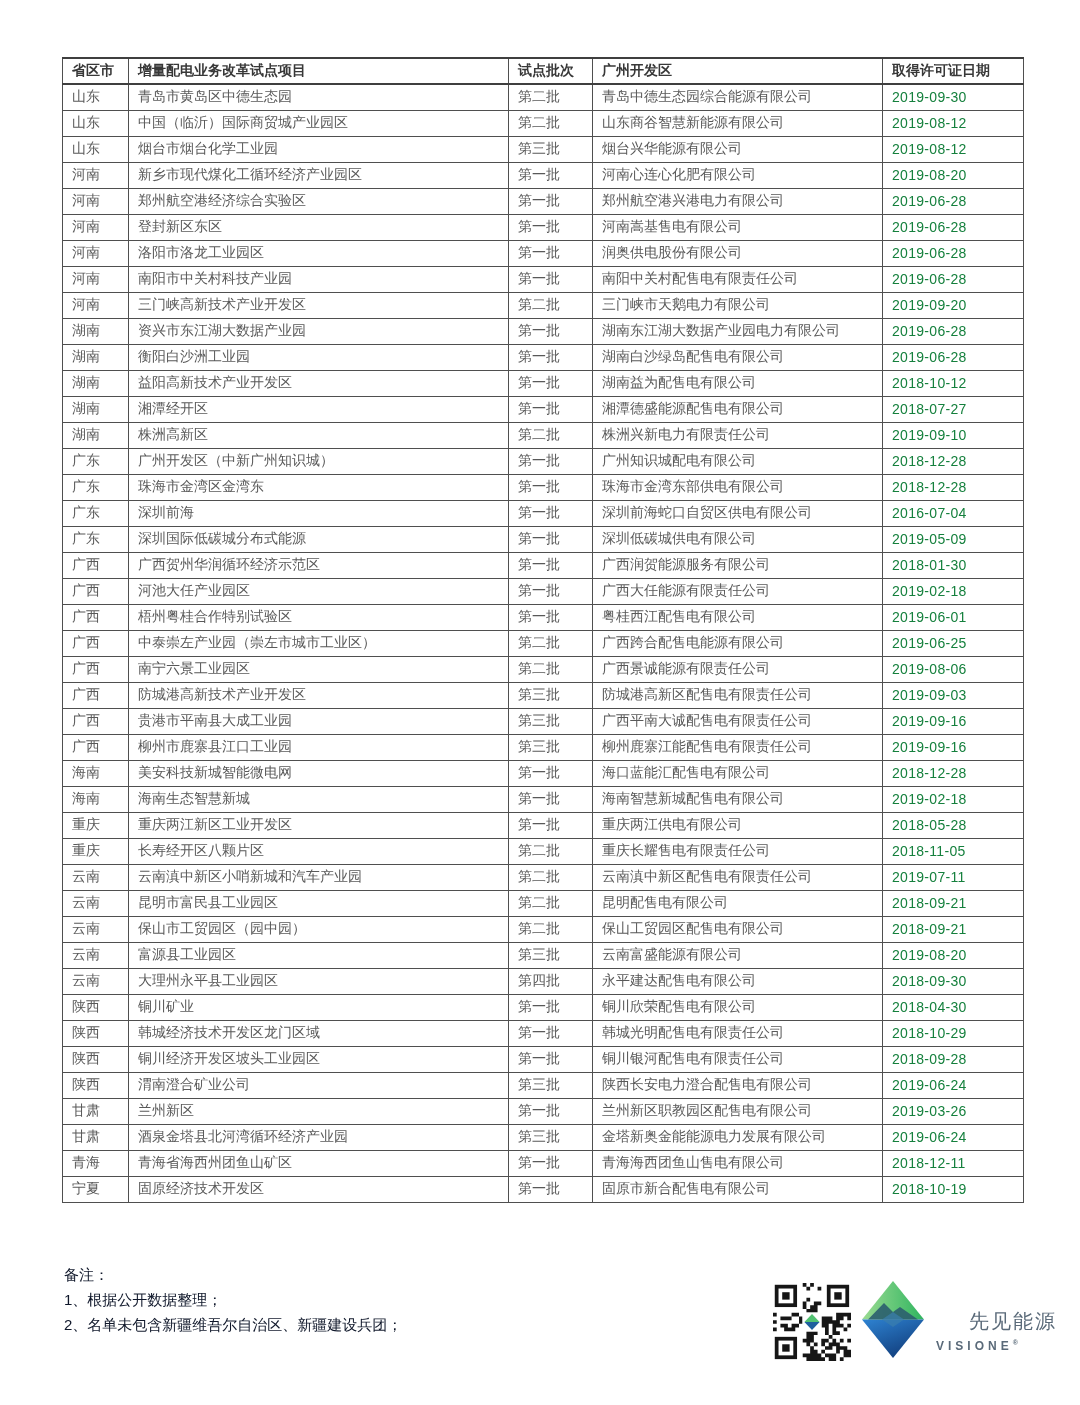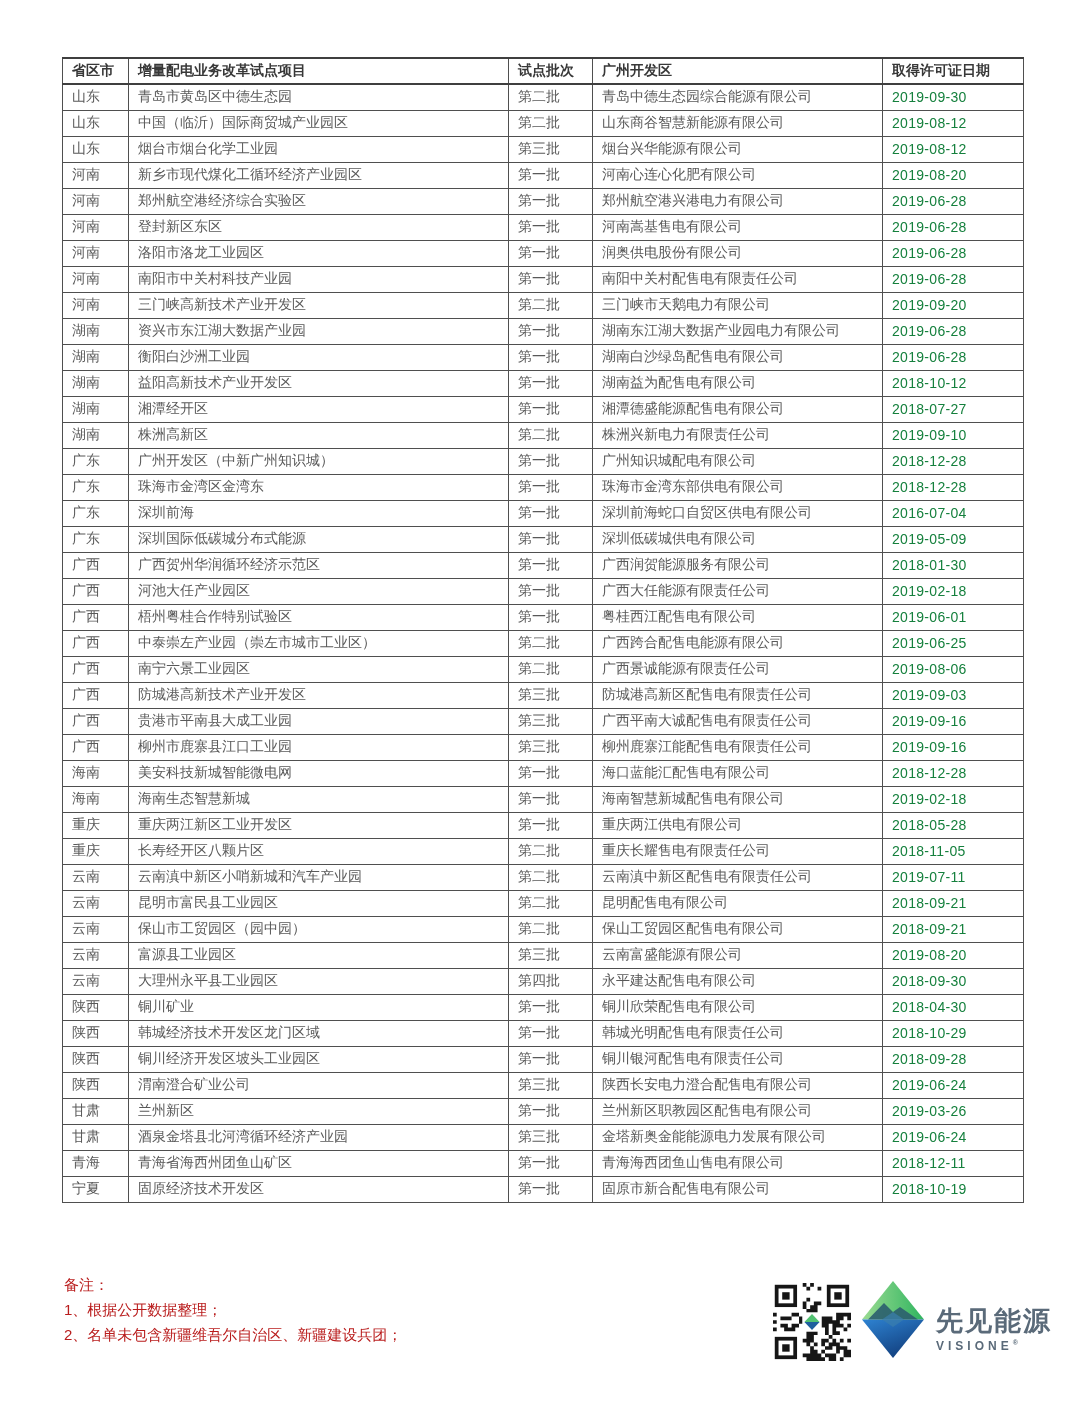--- a/index.html
+++ b/index.html
@@ -27,26 +27,26 @@
     color:#595959;
     font-family:"Liberation Sans", sans-serif;
   }
   th {
     color:#383838;
     font-weight:bold;
     border-top:2px solid #3f3f3f;
     border-bottom:2px solid #3f3f3f;
   }
   td.date { color:#15803d; letter-spacing:0.3px; }
-  .notes { position:absolute; left:64px; top:1262px; font-size:15px; color:#b91c1c; line-height:25px;margin-top:10px; }
+  .notes { position:absolute; left:64px; top:1262px; font-size:15px; color:#0f172a; line-height:25px; }
   .notes .note-line { display:block; }
   .qr { position:absolute; left:773px; top:1283px; width:78px; height:78px; }
   .logo-diamond { position:absolute; left:862px; top:1281px; width:62px; height:77px; }
   .logo-text { position:absolute; left:936px; top:1306px; color:#5a6a79; }
-  .logo-cn { font-size:27px; letter-spacing:2px; line-height:30px; font-weight:700; }
+  .logo-cn { font-size:20px; letter-spacing:2px; line-height:30px; font-weight:400;margin-left:33px; }
   .logo-en { font-size:12px; letter-spacing:4px; margin-top:3px; font-weight:bold; }
   .logo-en sup { font-size:7px; letter-spacing:0; vertical-align:super; }
 </style>
 </head>
 <body>
 
 <div class="page">
 
   <div class="tbl-wrap">
     <table>

